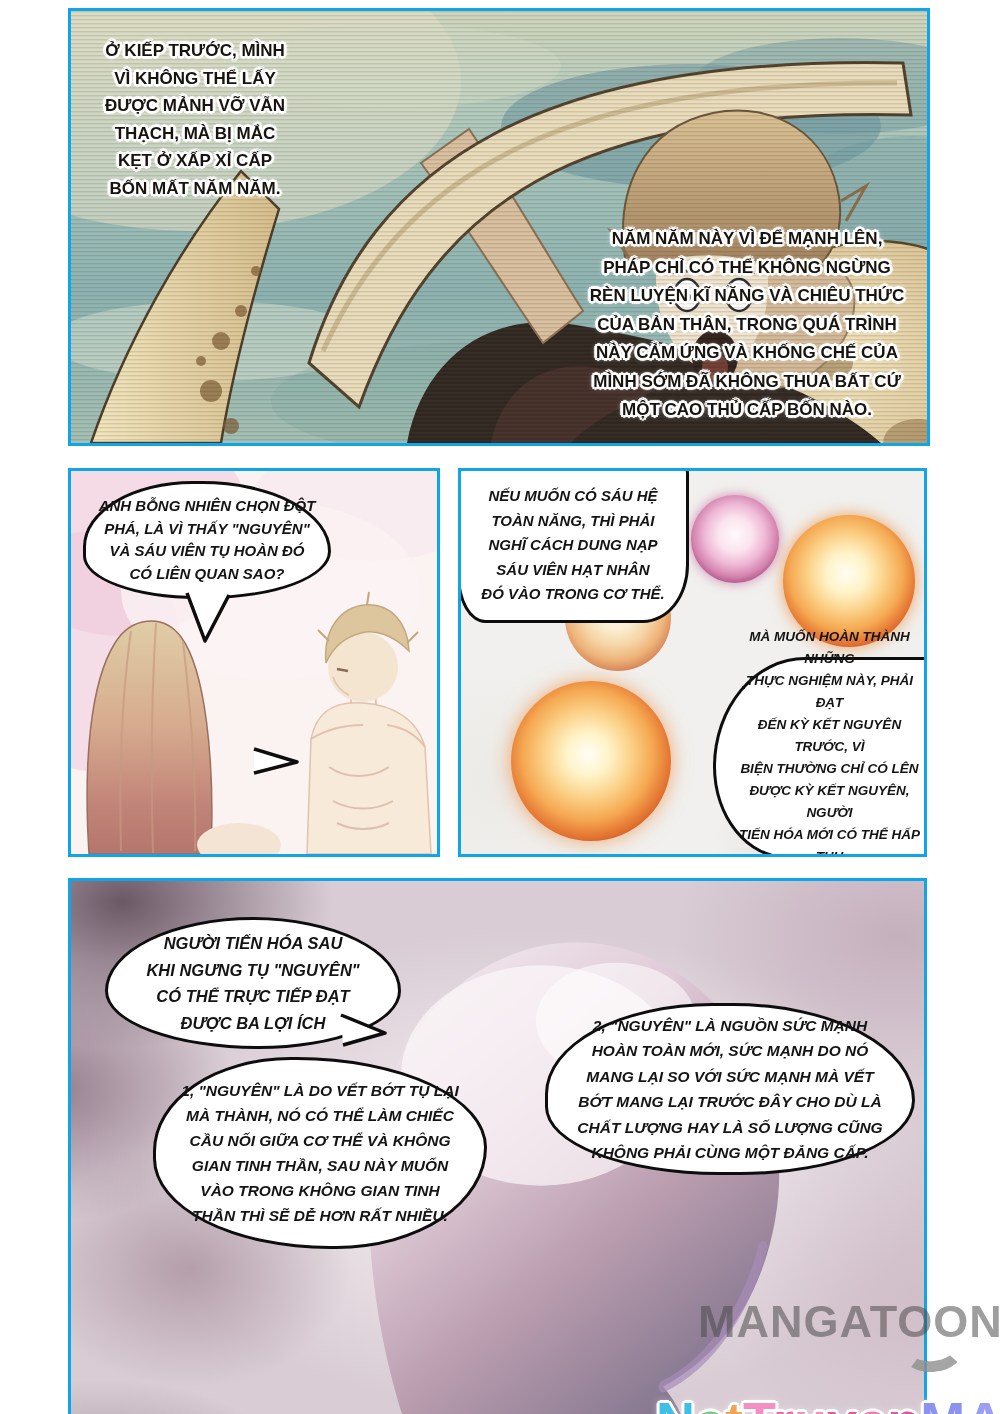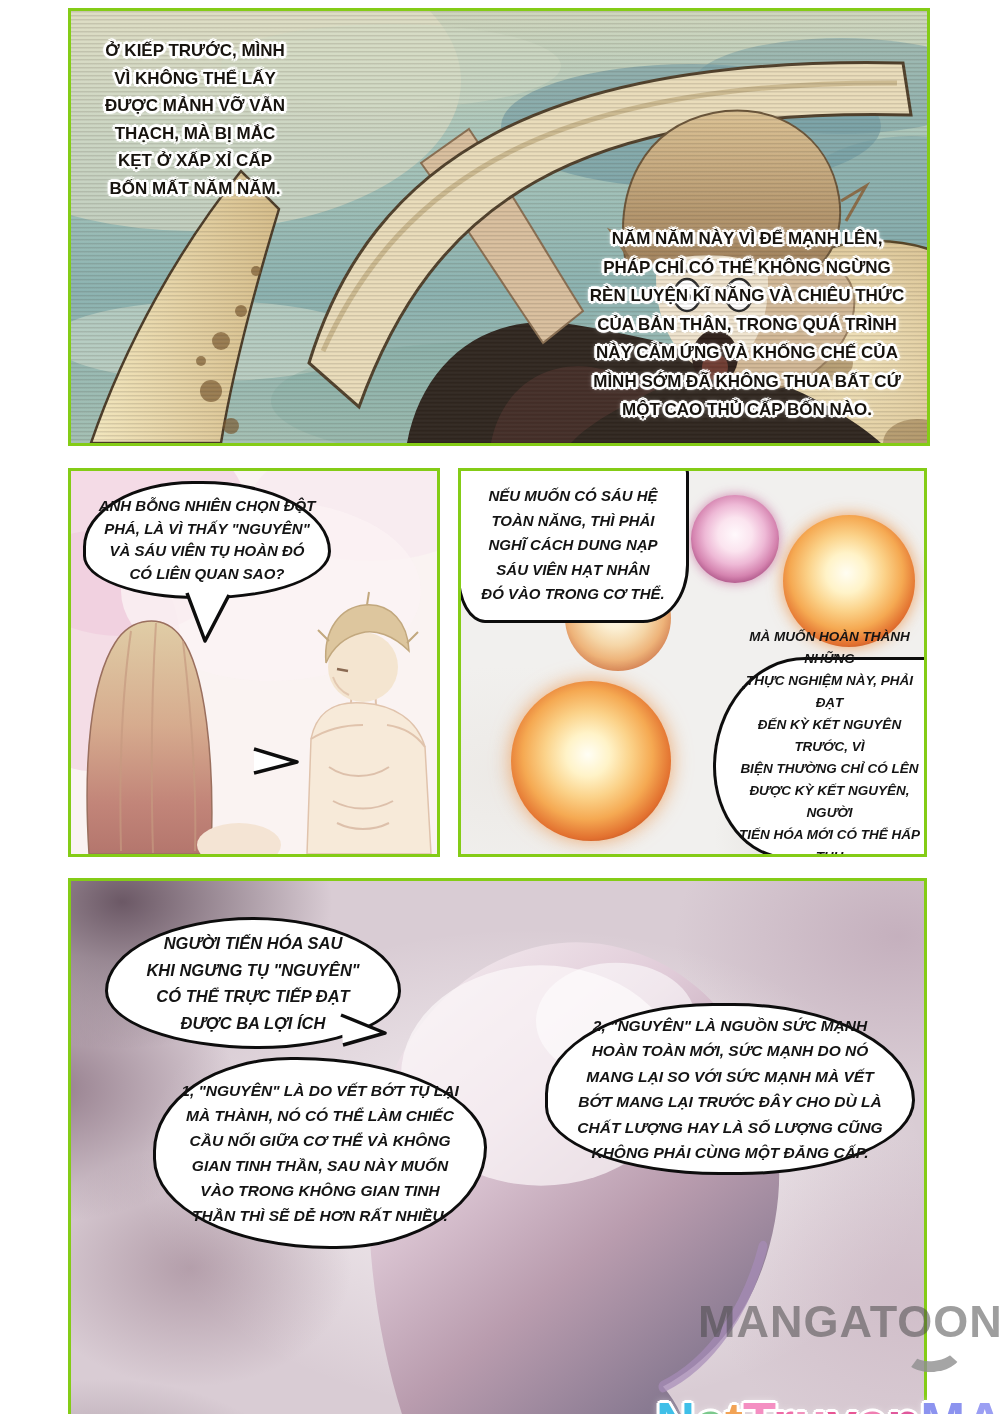--- a/index.html
+++ b/index.html
@@ -1,18 +1,18 @@
 <!DOCTYPE html>
 <html><head>
 <meta charset="utf-8">
 <style>
   html,body{margin:0;padding:0;background:#ffffff;}
   .page{position:relative;width:1000px;height:1414px;background:#ffffff;overflow:hidden;
         font-family:"Liberation Sans",sans-serif;}
-  .panel{position:absolute;box-sizing:border-box;border:3px solid #84cc16;background:#fff;overflow:hidden;}
+  .panel{position:absolute;box-sizing:border-box;border:3px solid #0ea5e9;background:#fff;overflow:hidden;}
   #panel1{left:68px;top:8px;width:862px;height:438px;}
   #panel2{left:68px;top:468px;width:372px;height:389px;padding-left:12px;}
   #panel3{left:458px;top:468px;width:469px;height:389px;background:#737373;}
   #panel4{left:68px;top:878px;width:859px;height:694px;border-bottom:none;}
   .art{position:absolute;inset:0;width:100%;height:100%;z-index:1;}
   .scanlines{position:absolute;inset:0;z-index:5;pointer-events:none;
     background:repeating-linear-gradient(180deg,rgba(70,60,50,.15) 0px,rgba(70,60,50,.15) 1px,
       rgba(255,255,255,.06) 2px,rgba(255,255,255,0) 3px,rgba(255,255,255,0) 4px);}
   .caption{position:absolute;z-index:12;font-weight:700;color:#17130e;text-align:center;white-space:pre-line;
     text-shadow:-2px -2px 0 #fff,2px -2px 0 #fff,-2px 2px 0 #fff,2px 2px 0 #fff,

